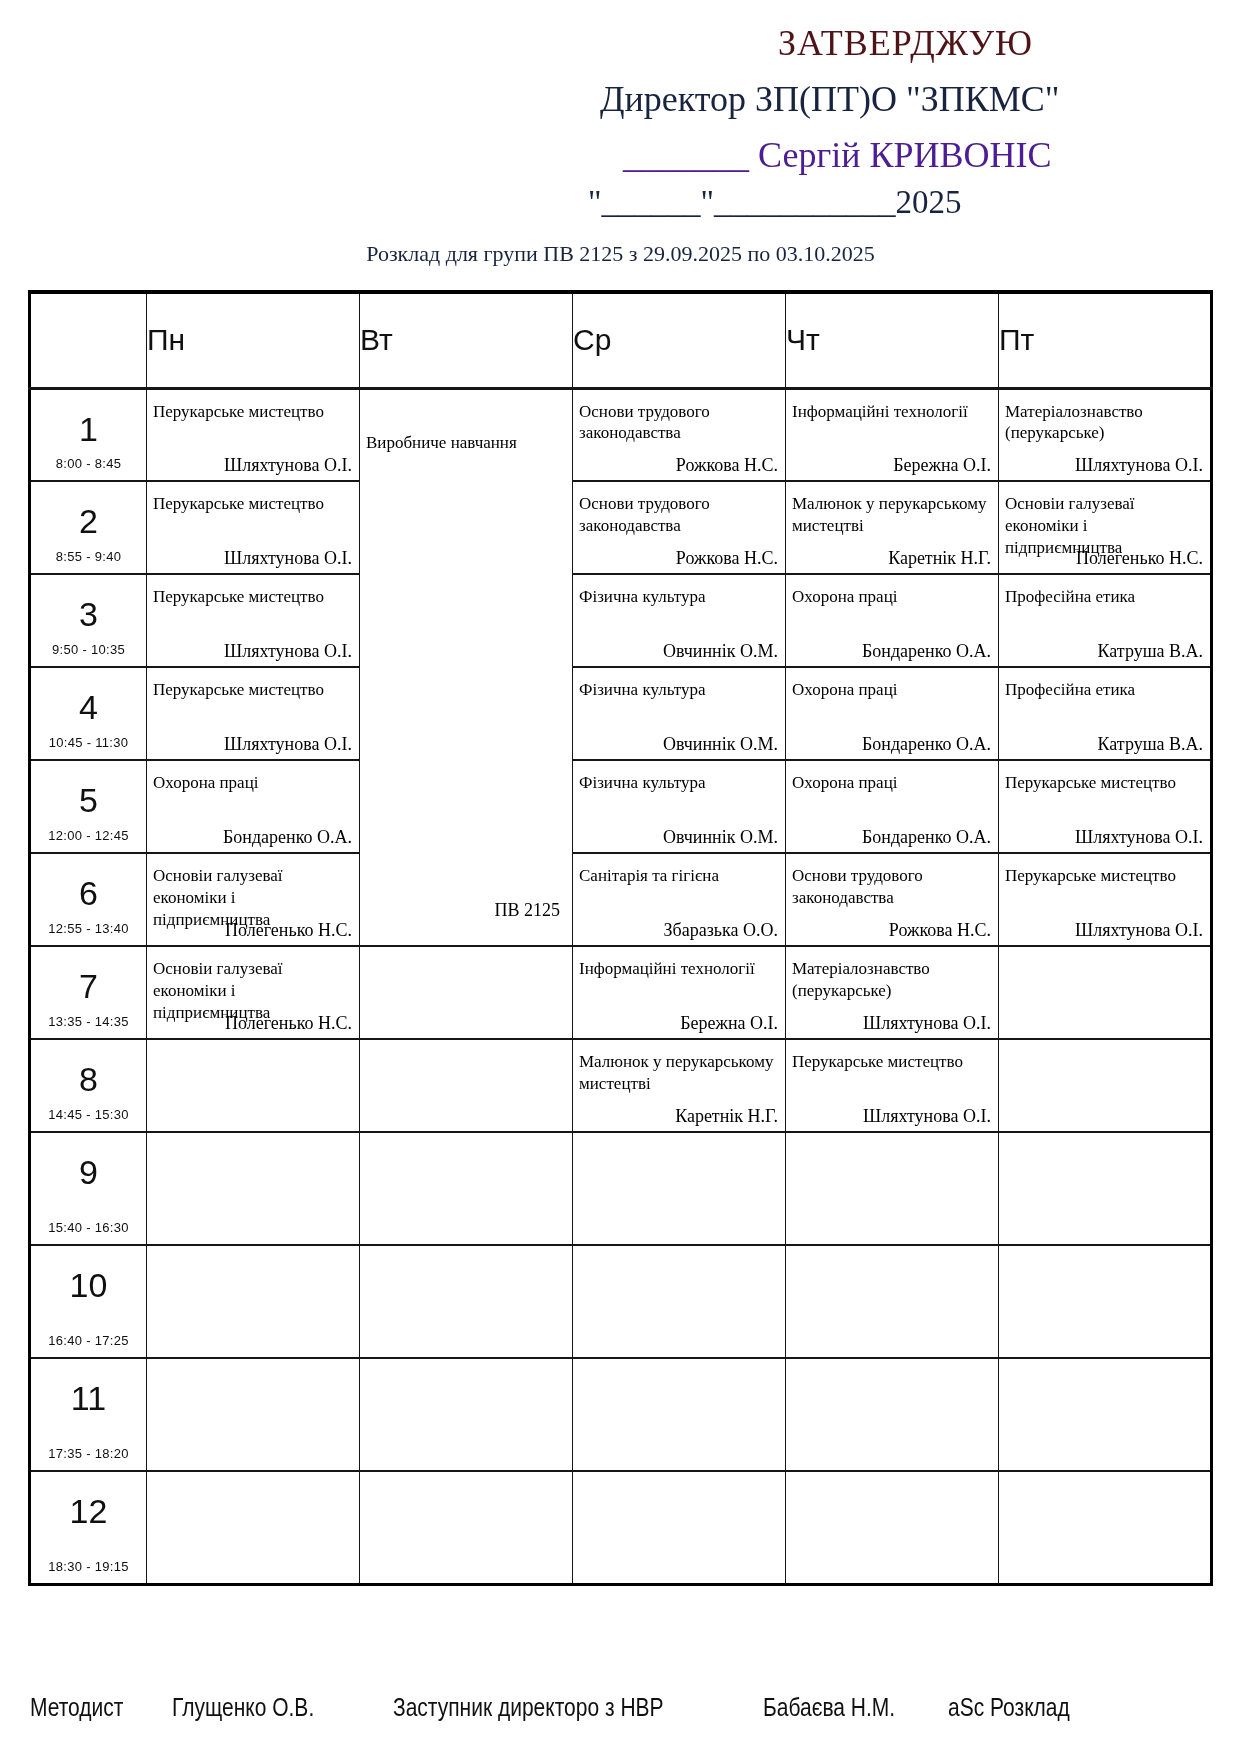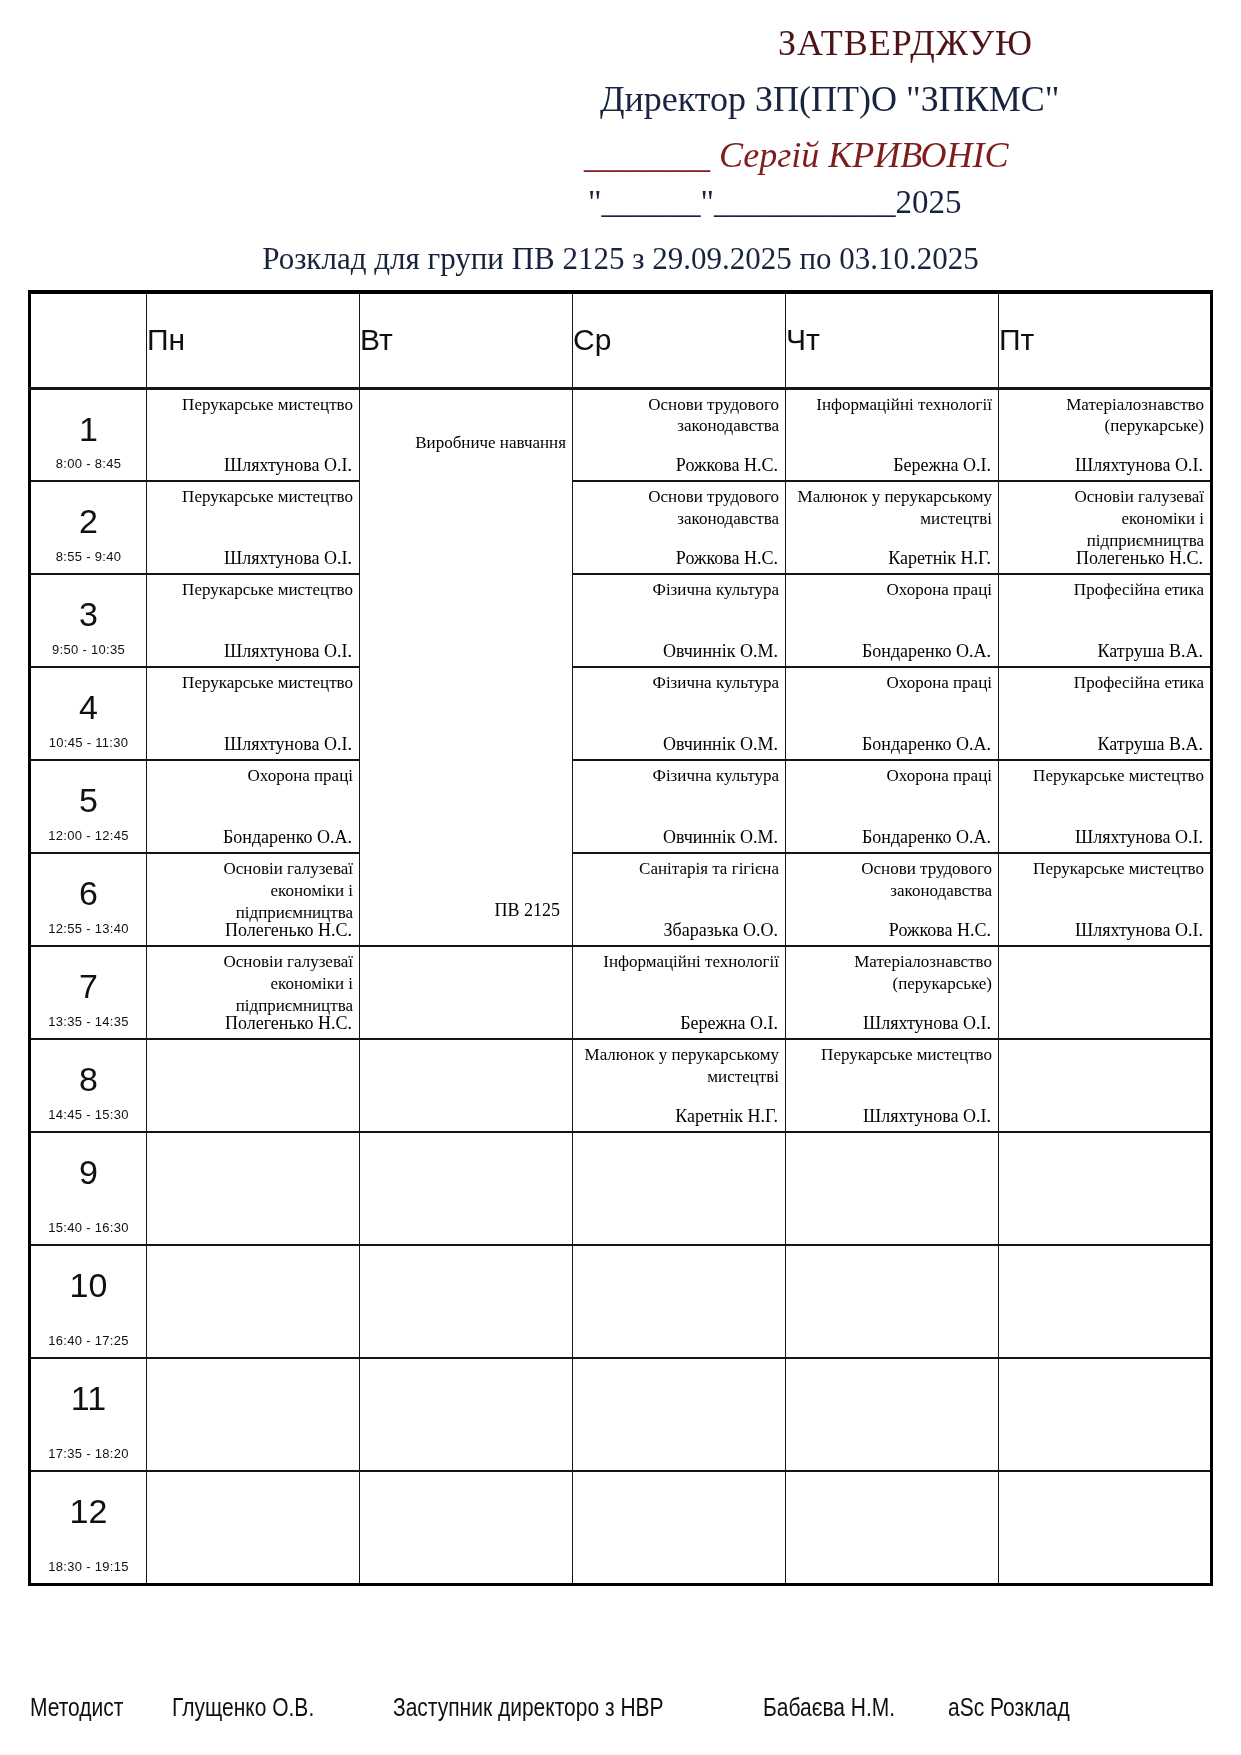--- a/index.html
+++ b/index.html
@@ -4,25 +4,25 @@
 <style>
   * { margin:0; padding:0; box-sizing:border-box; }
   html,body { background:#ffffff; }
   body {
     width:1241px; height:1755px; position:relative; overflow:hidden;
     font-family:"Liberation Serif", serif; color:#000;
   }
   
   .appr-stamp   { position:absolute; left:778px; top:22px;  font-size:36px; color:#4f1417; letter-spacing:1px; }
   .appr-director{ position:absolute; left:600px; top:78px;  font-size:36px; color:#17233f; }
-  .appr-sign    { position:absolute; left:584px; top:134px; font-size:36px; color:#7f1d1d;font-style:italic; }
+  .appr-sign    { position:absolute; left:623px; top:134px; font-size:36px; color:#4c1d95; }
   .appr-date    { position:absolute; left:588px; top:184px; font-size:33px; color:#17233f; }
   
   .title { position:absolute; top:241px; left:0; width:1241px; text-align:center;
-           font-size:31px; color:#17233f; }
+           font-size:22px; color:#17233f; }
   
   table.schedule {
     position:absolute; left:28px; top:290px; width:1185px;
     border-collapse:collapse; table-layout:fixed;
     border:3px solid #000; border-top-width:4px;
   }
   col.c-time { width:117px; }
   col.c-day  { width:213px; }
   td { border:1px solid #161616; border-top-width:2px; background:#fff; }
   tr.hrow  { height:96px; }
@@ -30,21 +30,21 @@
   tr.rshort { height:93px; }
   tr.rtall  { height:113px; }
   .dhead { vertical-align:middle;
            font-family:"Liberation Sans", sans-serif; font-size:30px; color:#101010; }
   .pcell { position:relative; text-align:center; vertical-align:top;
            font-family:"Liberation Sans", sans-serif; }
   .pnum  { margin-top:20px; font-size:34px; color:#101010; }
   .ptime { position:absolute; bottom:9px; left:0; width:100%;
            font-size:13px; color:#101010; letter-spacing:.3px;text-align:center; }
   .lcell { position:relative; vertical-align:top; }
-  .subj  { padding:4px 6px 0 6px; text-align:right; font-size:17px; line-height:1.28; }
+  .subj  { padding:11px 6px 0 6px; text-align:left; font-size:17px; line-height:1.28; }
   .tchr  { position:absolute; right:7px; bottom:4px; font-size:18px; white-space:nowrap; }
   .tmerge .subj { padding-top:30px;margin-top:12px; }
   .tgroup { position:absolute; right:12px; bottom:24px; font-size:18px; white-space:nowrap; }
   
   .fitem { position:absolute; top:1693px; font-family:"Liberation Sans", sans-serif;
            font-size:25px; color:#101010; transform:scaleX(0.84);
            transform-origin:left center; white-space:nowrap; }
   .f1 { left:30px; }  .f2 { left:172px; } .f3 { left:393px; }
   .f4 { left:763px; } .f5 { left:948px; }
 </style>

